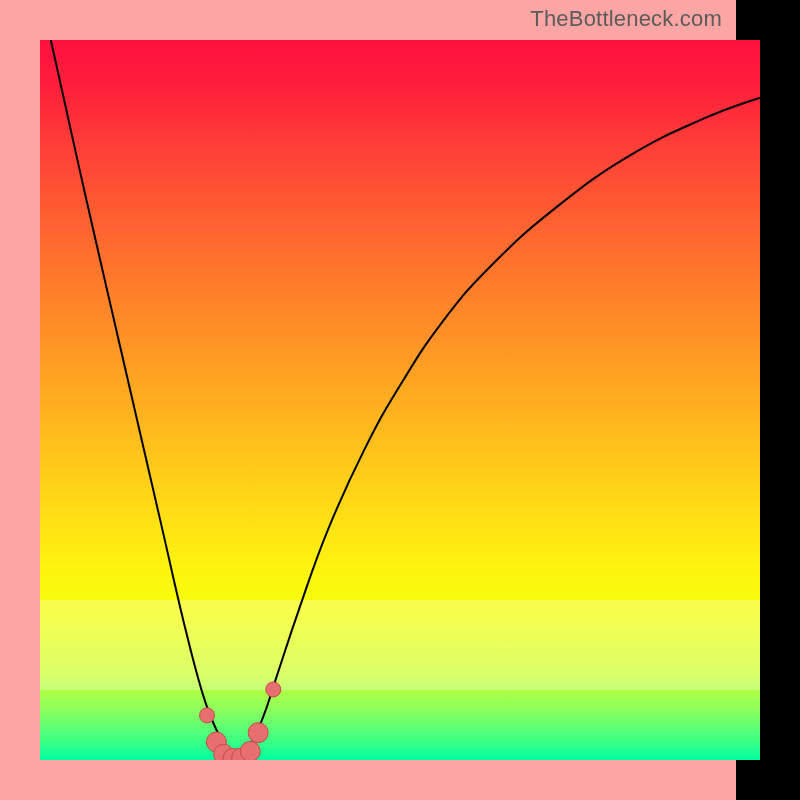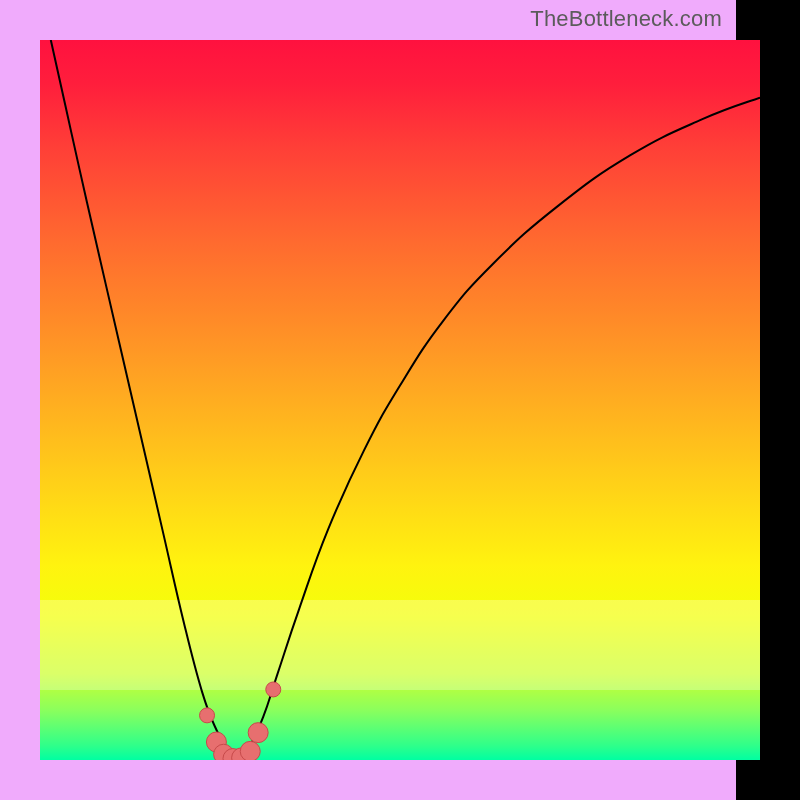--- a/index.html
+++ b/index.html
@@ -8,21 +8,21 @@
     width: 800px;
     height: 800px;
     overflow: hidden;
     background: #000;
     font-family: Arial, Helvetica, sans-serif;
   }
   .frame {
     position: relative;
     width: 736px;
     height: 800px;
-    background: #f0abfc;
+    background: #fca5a5;
   }
   .plot-area {
     position: absolute;
     left: 40px;
     top: 40px;
     width: 720px;
     height: 720px;
     background: linear-gradient(
       to bottom,
       #ff113f 0%,

